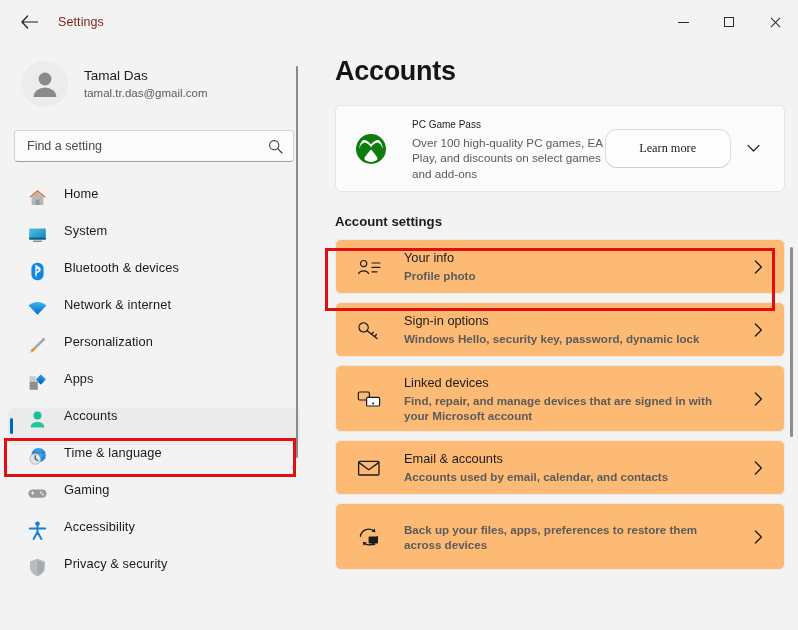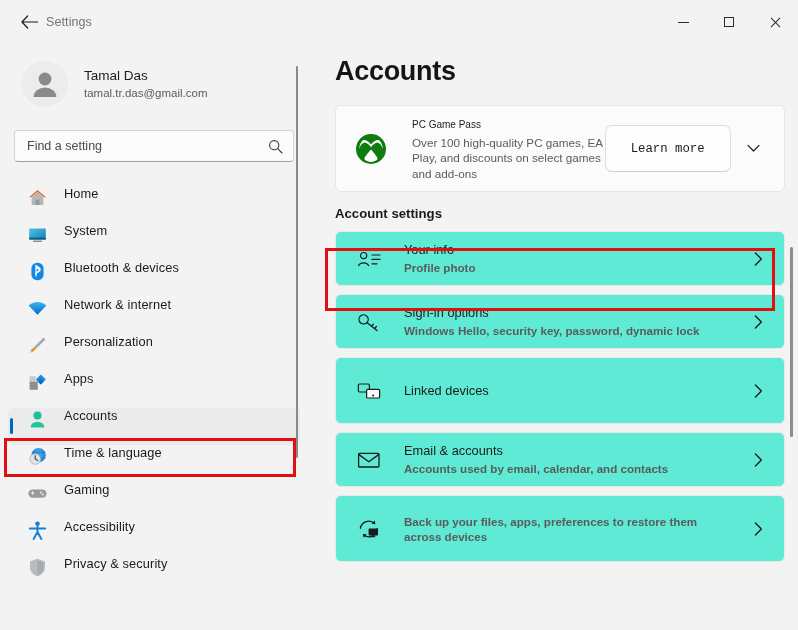--- a/index.html
+++ b/index.html
@@ -13,21 +13,21 @@
   .window { position: relative; width: 798px; height: 630px; background: #f3f3f3; display: flex; flex-direction: column; }
 
   
   .titlebar { height: 44px; flex: 0 0 44px; display: flex; align-items: center; background: #f3f3f3; position: relative; }
   .back-btn {
     width: 34px; height: 30px; margin-left: 12px;
     display: flex; align-items: center; justify-content: center;
     border-radius: 5px; cursor: default;
   }
   .back-btn svg { display: block; }
-  .app-title { font-size: 12.5px; color: #737373; margin-left: 0; letter-spacing: .1px; }
+  .app-title { font-size: 12.5px; color: #7f1d1d; margin-left: 12px; letter-spacing: .1px; }
   .win-controls { position: absolute; right: 0; top: 0; height: 44px; display: flex; }
   .win-btn { width: 46px; height: 44px; display: flex; align-items: center; justify-content: center; cursor: default; }
   .glyph-min { width: 11px; height: 1px; background: #2b2b2b; display: block; }
   .glyph-max { width: 10px; height: 10px; border: 1px solid #2b2b2b; display: block; }
   .glyph-close { position: relative; width: 12px; height: 12px; display: block; }
   .glyph-close::before, .glyph-close::after {
     content: ""; position: absolute; left: 0; top: 5.5px; width: 13px; height: 1px; background: #2b2b2b;
   }
   .glyph-close::before { transform: rotate(45deg); }
   .glyph-close::after { transform: rotate(-45deg); }
@@ -86,31 +86,31 @@
   .card {
     background: #fbfbfb; border: 1px solid #e7e7e7; border-radius: 6px;
     width: 450px; margin-top: 0;
   }
   .gamepass-card { margin-top: 18px; height: 87px; display: flex; align-items: center; padding: 0 14px 0 18px; }
   .xbox-logo { flex: 0 0 34px; display: flex; align-items: center; justify-content: center; }
   .gp-text { margin-left: 24px; width: 196px; }
   .gp-title { font-size: 10px; color: #1b1b1b; line-height: 18px; }
   .gp-desc { font-size: 11.7px; color: #5b5b5b; line-height: 15.5px; margin-top: 1px; }
   .learn-btn {
-    margin-left: auto; width: 128px; height: 47px;
+    margin-left: auto; width: 128px; height: 39px;
     background: #fdfdfd; border: 1px solid #dcdcdc; border-bottom-color: #cfcfcf;
-    border-radius: 7px; font-family: Liberation Mono, monospace; font-size: 12.3px; color: #1b1b1b;
+    border-radius: 12px; font-family: Liberation Serif, serif; font-size: 12.3px; color: #1b1b1b;
     display: flex; align-items: center; justify-content: center; cursor: default;
   }
   .expander { width: 34px; height: 31px; margin-left: 6px; display: flex; align-items: center; justify-content: center; cursor: default; border-radius: 4px; }
 
-  .section-title { font-size: 13.2px; font-weight: bold; color: #1b1b1b; margin-top: 14px; margin-bottom: 10px; }
+  .section-title { font-size: 13.2px; font-weight: bold; color: #1b1b1b; margin-top: 22px; margin-bottom: 10px; }
 
   .setting-row {
-    width: 450px; background: #5eead4; border: 1px solid #e8e8e8; border-radius: 6px;
+    width: 450px; background: #fdba74; border: 1px solid #e8e8e8; border-radius: 6px;
     display: flex; align-items: center; padding: 0 16px 0 18px;
     margin-bottom: 8px; cursor: default;
   }
   .row-h2 { height: 55px; }
   .row-h3 { height: 67px; }
   .row-icon { flex: 0 0 30px; display: flex; align-items: center; justify-content: center; }
   .row-text { margin-left: 20px; flex: 1 1 auto; }
   .row-title { font-size: 12.8px; color: #1b1b1b; line-height: 18px; }
   .row-sub { font-size: 11.6px; color: #5b5b5b; line-height: 15.5px; margin-top: 1px; max-width: 320px; font-weight: bold; }
   .chevron-right { flex: 0 0 auto; display: flex; align-items: center; justify-content: center; width: 20px; }
@@ -385,20 +385,21 @@
       <div class="setting-row row-h3">
         <span class="row-icon">
           <svg width="24" height="20" viewBox="0 0 24 20">
             <rect x="1.4" y="3" width="11" height="8" rx="1.1" stroke="#1b1b1b" stroke-width="1.2" fill="none"></rect>
             <rect x="9.6" y="8.4" width="13" height="8.6" rx="1.1" fill="#fbfbfb" stroke="#1b1b1b" stroke-width="1.2"></rect>
             <circle cx="16.1" cy="14.4" r="1" fill="#1b1b1b"></circle>
           </svg>
         </span>
         <div class="row-text">
           <div class="row-title">Linked devices</div>
+          <div class="row-sub">Find, repair, and manage devices that are signed in with your Microsoft account</div>
         </div>
         <span class="chevron-right">
           <svg width="9" height="14" viewBox="0 0 9 14">
             <path d="M1.4 1 L7.4 7 L1.4 13" stroke="#1b1b1b" stroke-width="1.3" fill="none" stroke-linecap="round" stroke-linejoin="round"></path>
           </svg>
         </span>
       </div>
 
       <div class="setting-row row-h2">
         <span class="row-icon">

